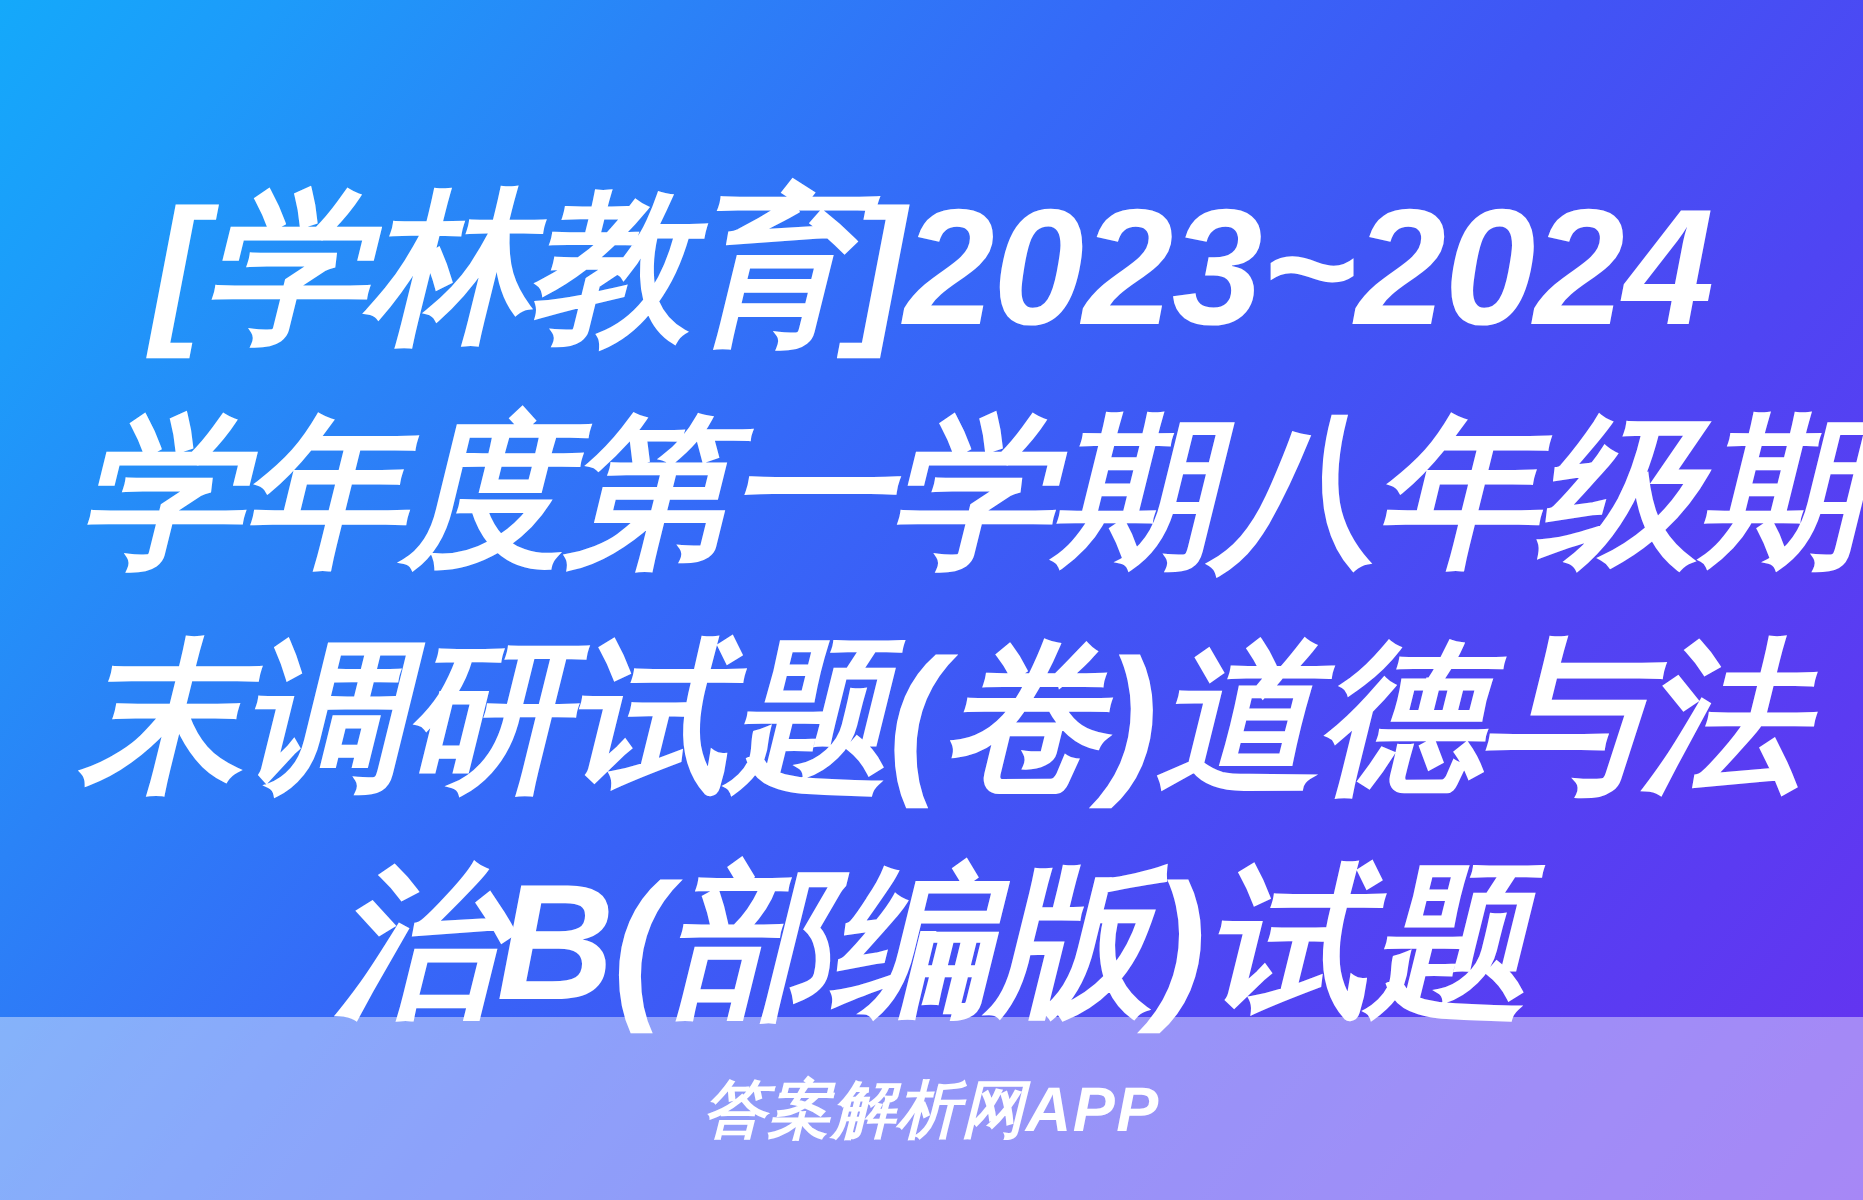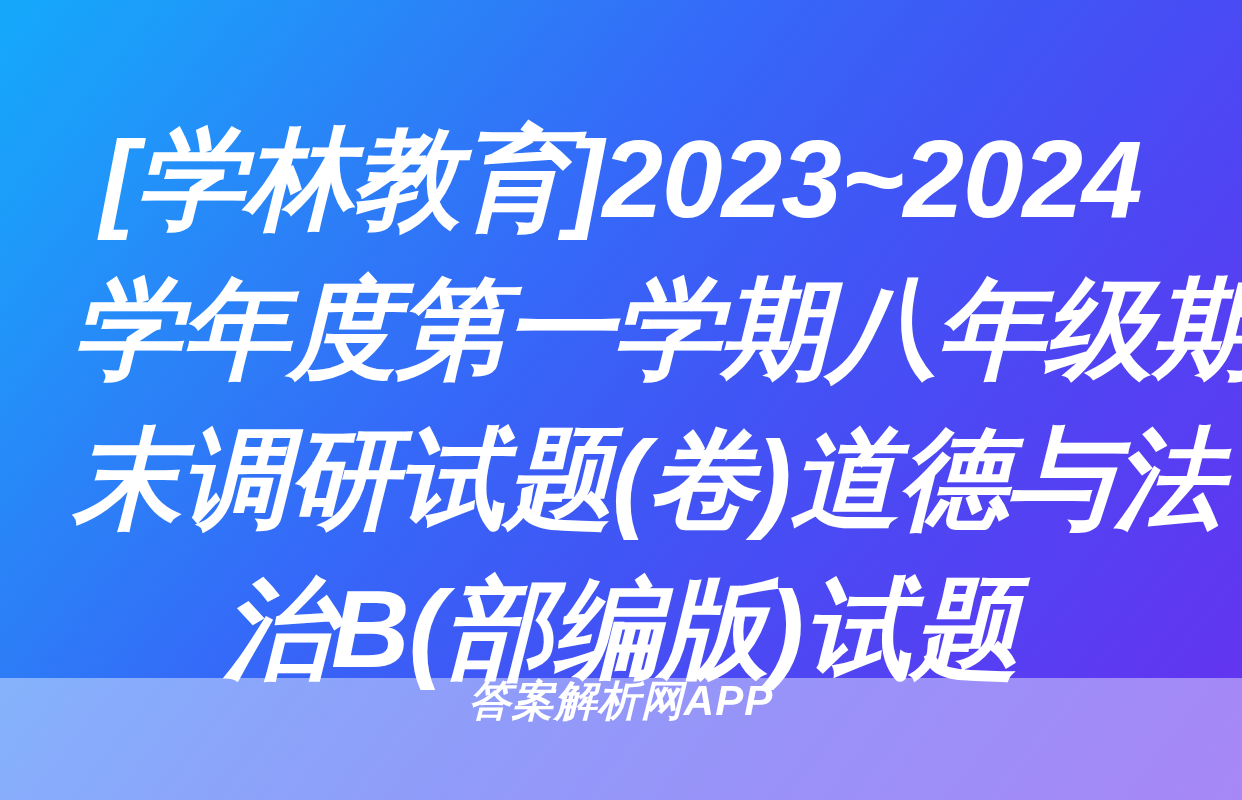--- a/index.html
+++ b/index.html
@@ -26,21 +26,21 @@
         #6731ef 100%);
   }
 
   
   #title-block {
     position: absolute;
     left: 0;
     right: 0;
     top: 104px;
     text-align: center;
-    padding: 0 67px;
+    padding: 0 47px;
     box-sizing: border-box;
   }
 
   .title-line {
     display: block;
     color: #ffffff;
     font-size: 110px;
     line-height: 150px;
     font-weight: 700;
     font-style: italic;
@@ -52,20 +52,21 @@
 
   
   #watermark-band {
     position: absolute;
     left: 0;
     right: 0;
     top: 678px;
     height: 122px;
     background: rgba(255, 255, 255, 0.42);
     display: flex;
+    align-items: center;
     justify-content: center;
   }
 
   #watermark-text {
     color: #ffffff;
     font-size: 42px;
     font-weight: 700;
     font-style: italic;
     letter-spacing: 1px;
     line-height: 1;

